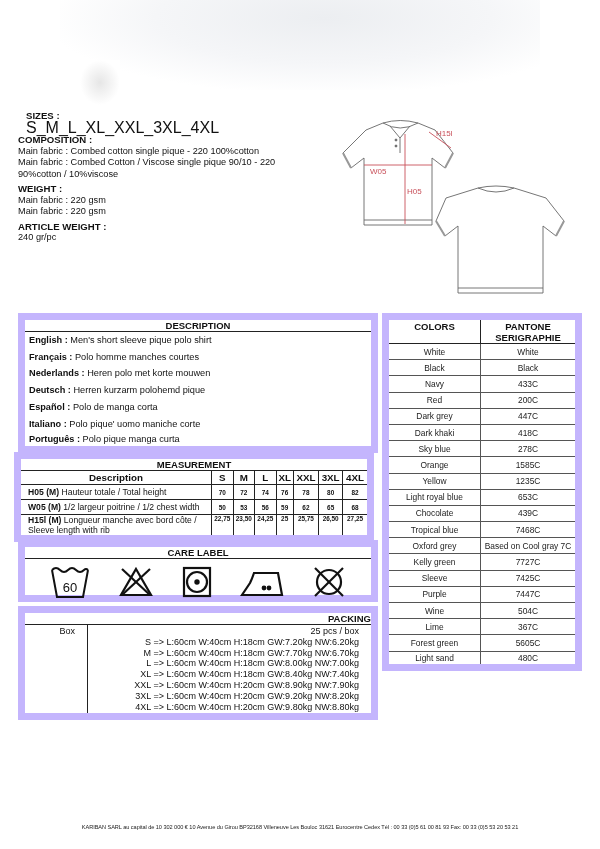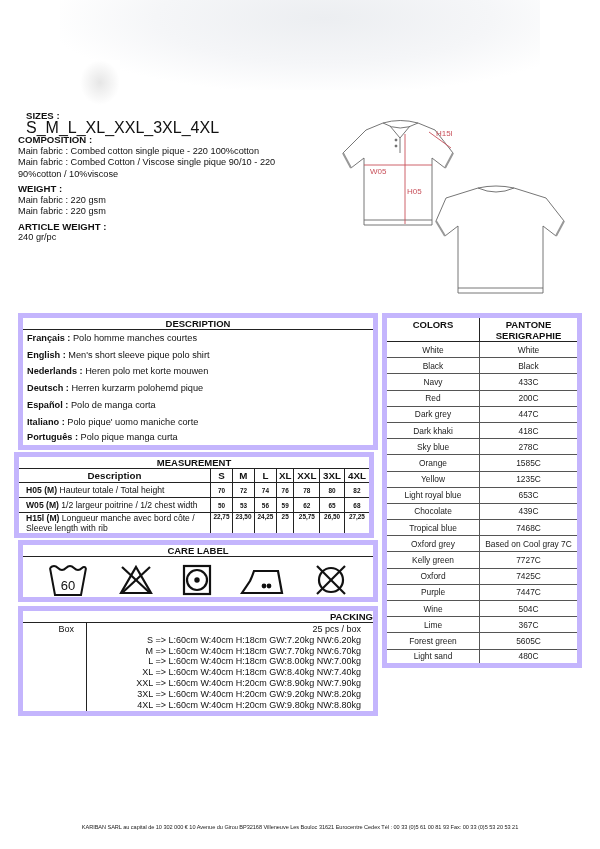--- a/index.html
+++ b/index.html
@@ -9,21 +9,21 @@
     background: radial-gradient(ellipse at 55% 20%, #eceef1 0%, #f5f6f8 45%, #fff 75%); }
   .blur-spot { position: absolute; left: 80px; top: 60px; width: 40px; height: 45px;
     background: radial-gradient(ellipse, #e6e6e6 0%, #fff 70%); }
   .spec { position: absolute; left: 18px; top: 110px; width: 310px; font-size: 9.2px; line-height: 11.5px; }
   .spec .lbl { font-weight: bold; font-size: 9.6px; }
   .spec .sizes-line { display: flex; align-items: baseline; margin-bottom: 1px; flex-direction: column; }
   .spec .sizes-val { font-size: 16px; margin-left: 8px; }
   .spec .gap { height: 3px; }
   .sketch { position: absolute; left: 328px; top: 108px; width: 255px; height: 200px; }
   table { border-collapse: collapse; }
-  .tbl { position: absolute; border: 5px solid #c4b5fd; }
+  .tbl { position: absolute; border: 7px solid #c4b5fd; }
   .desc { left: 18px; top: 313px; width: 360px; }
   .desc th { font-size: 9.5px; font-weight: bold; text-align: center; border-bottom: 1.5px solid #222; height: 12px; }
   .desc td { font-size: 9.2px; height: 16.8px; padding-left: 4px; }
   .desc td b { font-weight: bold; }
   .meas { left: 14px; top: 452px; width: 360px; }
   .meas th, .meas td { border: 1px solid #222; }
   .meas .title { font-size: 9.5px; height: 12px; text-align: center; }
   .meas .hdr th { font-size: 9.8px; height: 14px; }
   .meas td { font-size: 8.6px; padding-left: 7px; height: 15px; }
   .meas td.num { font-size: 6.4px; font-weight: bold; text-align: center; padding: 0; }
@@ -92,24 +92,24 @@
   <text x="42" y="66" font-size="8" fill="#c8505a" stroke="none" font-family="Liberation Sans, sans-serif">W05</text>
   <text x="79" y="86" font-size="8" fill="#c8505a" stroke="none" font-family="Liberation Sans, sans-serif">H05</text>
 </svg>
 
 <table class="tbl desc">
   <tbody>
       <tr>
         <th>DESCRIPTION</th>
       </tr>
   <tr>
+        <td><b>English :</b><span> Men's short sleeve pique polo shirt</span></td>
+      </tr>
+  <tr>
         <td><b>Français :</b><span> Polo homme manches courtes</span></td>
-      </tr>
-  <tr>
-        <td><b>English :</b><span> Men's short sleeve pique polo shirt</span></td>
       </tr>
   <tr>
         <td><b>Nederlands :</b><span> Heren polo met korte mouwen</span></td>
       </tr>
   <tr>
         <td><b>Deutsch :</b><span> Herren kurzarm polohemd pique</span></td>
       </tr>
   <tr>
         <td><b>Español :</b><span> Polo de manga corta</span></td>
       </tr>
@@ -280,21 +280,21 @@
       </tr>
       <tr>
         <td>Oxford grey</td>
         <td>Based on Cool gray 7C</td>
       </tr>
       <tr>
         <td>Kelly green</td>
         <td>7727C</td>
       </tr>
       <tr>
-        <td>Oxford</td>
+        <td>Sleeve</td>
         <td>7425C</td>
       </tr>
       <tr>
         <td>Purple</td>
         <td>7447C</td>
       </tr>
       <tr>
         <td>Wine</td>
         <td>504C</td>
       </tr>

